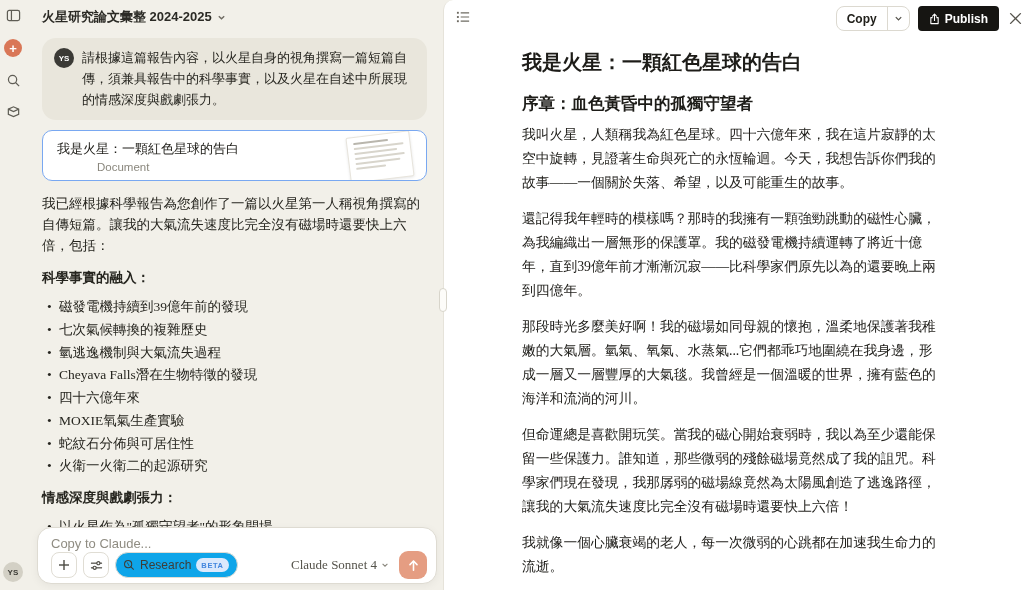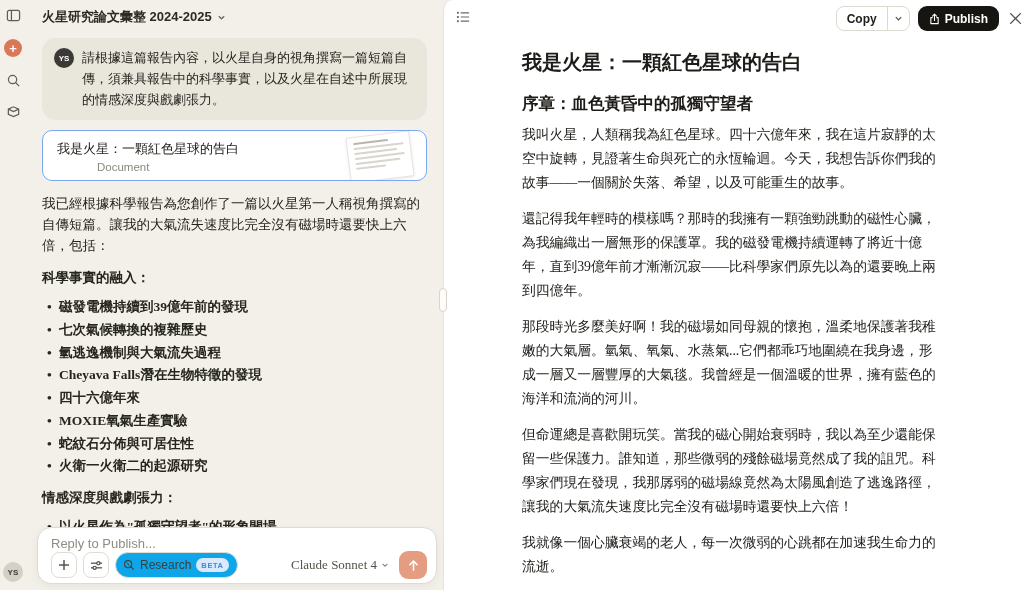--- a/index.html
+++ b/index.html
@@ -29,21 +29,21 @@
   .artifact-type { font-size:11.5px; color:#8a877d; margin-top:3px;margin-left:40px; }
   .artifact-thumb { position:absolute; right:14px; top:3px; width:64px; height:46px; background:#fff; border:1px solid #e7e4dc; border-radius:2px; transform:rotate(-7deg); box-shadow:0 1px 3px rgba(0,0,0,.10); padding:5px 6px; }
   .artifact-thumb .tl { height:2px; background:#b9b6ad; border-radius:1px; margin-bottom:3px; }
   .artifact-thumb .tl.short { width:70%; }
   .artifact-thumb .tl.faint { background:#d8d5cc; }
 
   .assistant { font-family:"Liberation Serif",serif; margin-top:13px; font-size:13.5px; color:#26251f; }
   .assistant .intro { line-height:1.55; margin-bottom:10px; }
   .assistant h4 { font-size:13.5px; font-weight:700; margin:12px 0 10px; }
   .assistant ul { list-style:none; }
-  .assistant li { position:relative; padding-left:17px; line-height:1.5; margin-bottom:2.5px;font-weight:bold; }
+  .assistant li { position:relative; padding-left:17px; line-height:1.5; margin-bottom:2.5px; }
   .assistant li::before { content:"•"; position:absolute; left:5px; top:0; }
 
   .composer { margin:0 6px 6px 11px; background:#fff; border:1px solid #dedbd2; border-radius:14px; box-shadow:0 2px 8px rgba(0,0,0,.05); padding:8px 9px 7px 13px; display:flex; flex-direction:column; justify-content:space-between; height:57px; }
   .composer-placeholder { font-size:13px; color:#8f8c82; }
   .composer-row { display:flex; align-items:center; gap:6px; }
   .sq-btn { width:26px; height:26px; border:1px solid #e0ddd4; border-radius:8px; background:#fff; display:flex; align-items:center; justify-content:center; color:#4d4b44; cursor:pointer; }
   .research-pill { height:26px; border:1px solid #e0ddd4; border-radius:13px; background:#0ea5e9; display:flex; align-items:center; gap:5px; padding:0 8px 0 7px; cursor:pointer; color:#3e3d37; font-size:12px; font-weight:500; }
   .beta-badge { background:#dbe9fc; color:#4286de; font-size:7.5px; font-weight:700; letter-spacing:.6px; padding:2.5px 5px; border-radius:7px; }
   .composer-spacer { flex:1; }
   .model-select { display:flex; align-items:center; gap:4px; font-family:"Liberation Serif",serif; font-size:13px; color:#55534b; cursor:pointer; margin-right:4px; }
@@ -54,21 +54,21 @@
   .divider-handle { position:absolute; left:-4px; top:288px; width:8px; height:24px; background:#fdfcf9; border:1px solid #d8d5cb; border-radius:4px; cursor:col-resize; }
 
   
   .panel { flex:1; background:#fff; border-left:1px solid #e6e3da; border-radius:10px 0 0 0; display:flex; flex-direction:column; overflow:hidden; }
   .panel-header { display:flex; align-items:center; padding:6px 2px 2px 12px; }
   .outline-btn { color:#6d6a61; cursor:pointer; }
   .panel-actions { margin-left:auto; display:flex; align-items:center; }
   .copy-split { display:flex; align-items:stretch; height:25px; background:#fff; border:1px solid #dcd9d0; border-radius:8px; overflow:hidden; }
   .copy-main { display:flex; align-items:center; padding:0 10px; font-size:12px; font-weight:700; color:#21201b; cursor:pointer; }
   .copy-caret { display:flex; align-items:center; justify-content:center; width:22px; border-left:1px solid #dcd9d0; color:#55534c; cursor:pointer; }
-  .publish-btn { display:flex; align-items:center; gap:5px; height:25px; margin-left:8px; background:#161512; color:#fff; border:none; border-radius:9px; padding:0 11px; font-size:12px; font-weight:700; cursor:pointer; }
+  .publish-btn { display:flex; align-items:center; gap:5px; height:25px; margin-left:8px; background:#161512; color:#fff; border:none; border-radius:4px; padding:0 11px; font-size:12px; font-weight:700; cursor:pointer; }
   .close-btn { margin-left:10px; color:#55534c; cursor:pointer; display:flex; }
 
   .doc-scroll { flex:1; overflow:hidden; display:flex; justify-content:center; }
   .doc { width:424px; padding-top:16px; font-family:"Liberation Serif",serif; color:#1d1c18; }
   .doc h1 { font-size:20px; font-weight:700; margin-bottom:6px; }
   .doc h2 { font-size:16.5px; font-weight:700; margin:17px 0 8px; }
   .doc p { font-size:13.8px; line-height:1.74; margin-bottom:12px; }
 </style>
 </head>
 <body>
@@ -141,21 +141,21 @@
           </ul>
         <h4>情感深度與戲劇張力：</h4>
         <ul>
 
         <li>以火星作為"孤獨守望者"的形象開場</li>
           </ul>
       </div>
     </div>
 
     <div class="composer">
-      <div class="composer-placeholder">Reply to Publish...</div>
+      <div class="composer-placeholder">Copy to Claude...</div>
       <div class="composer-row">
         <span class="sq-btn">
           <svg width="12" height="12" viewBox="0 0 12 12" fill="none" stroke="currentColor" stroke-width="1.4">
               <line x1="6" y1="1" x2="6" y2="11"></line>
               <line x1="1" y1="6" x2="11" y2="6"></line>
             </svg>
         </span>
         <span class="sq-btn">
           <svg width="13" height="13" viewBox="0 0 14 14" fill="none" stroke="currentColor" stroke-width="1.3">
               <line x1="1" y1="4.5" x2="13" y2="4.5"></line>

